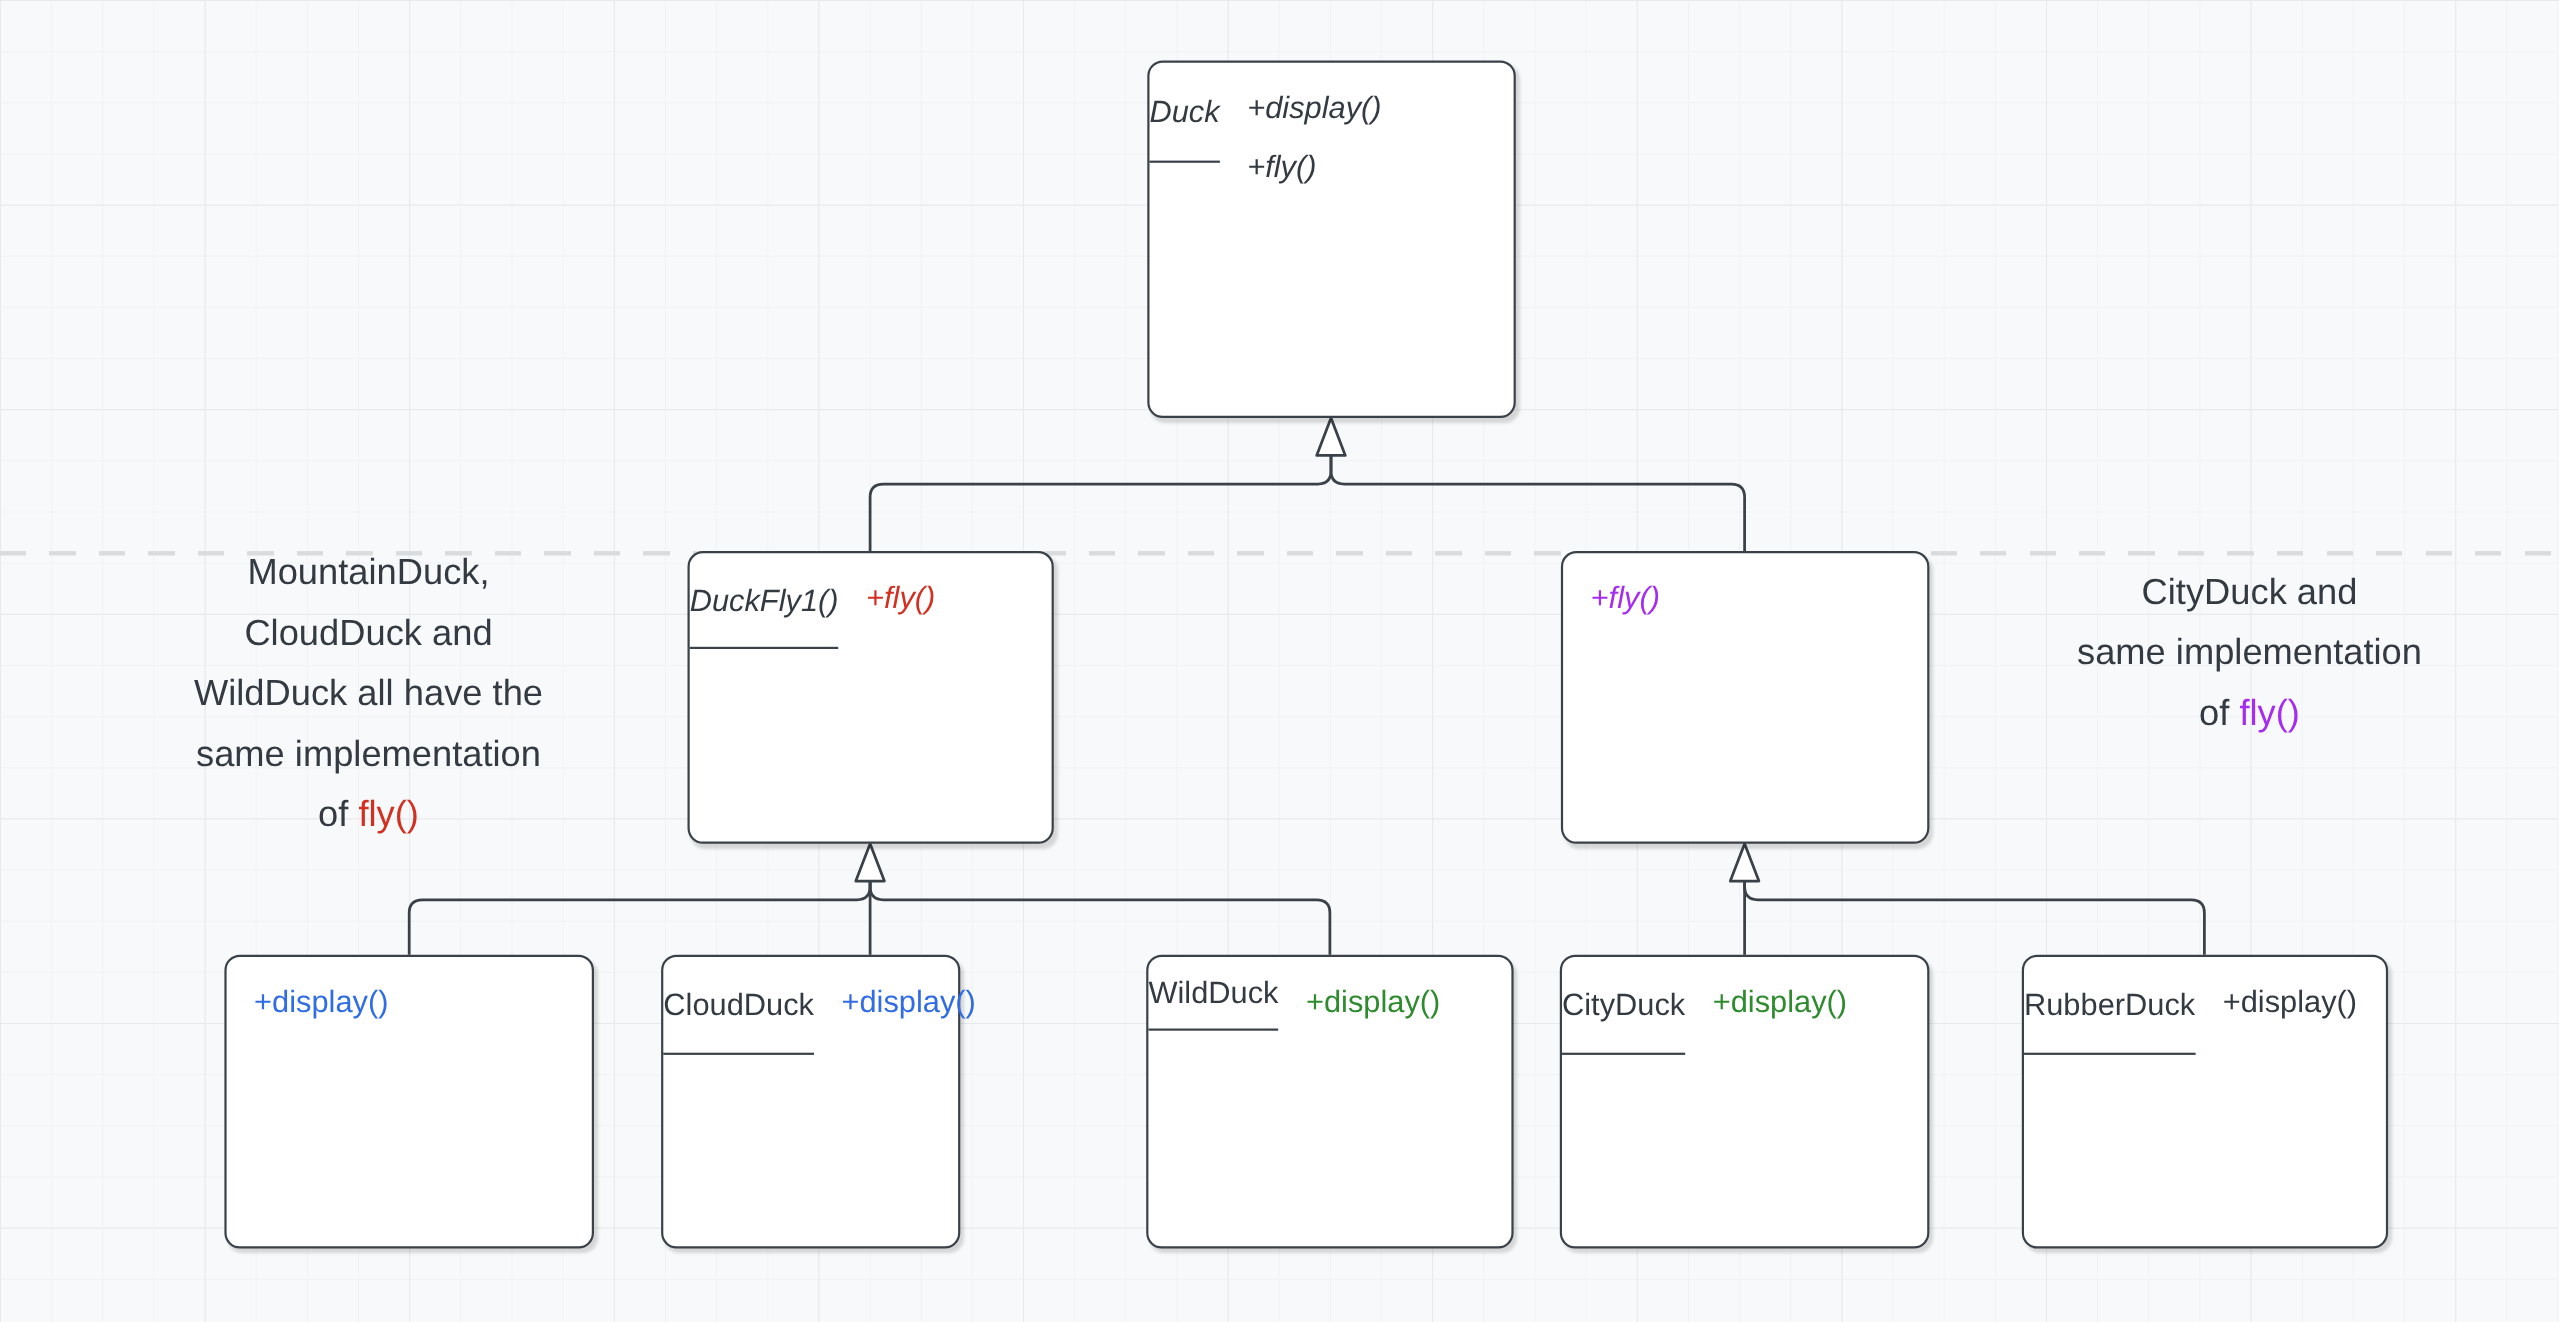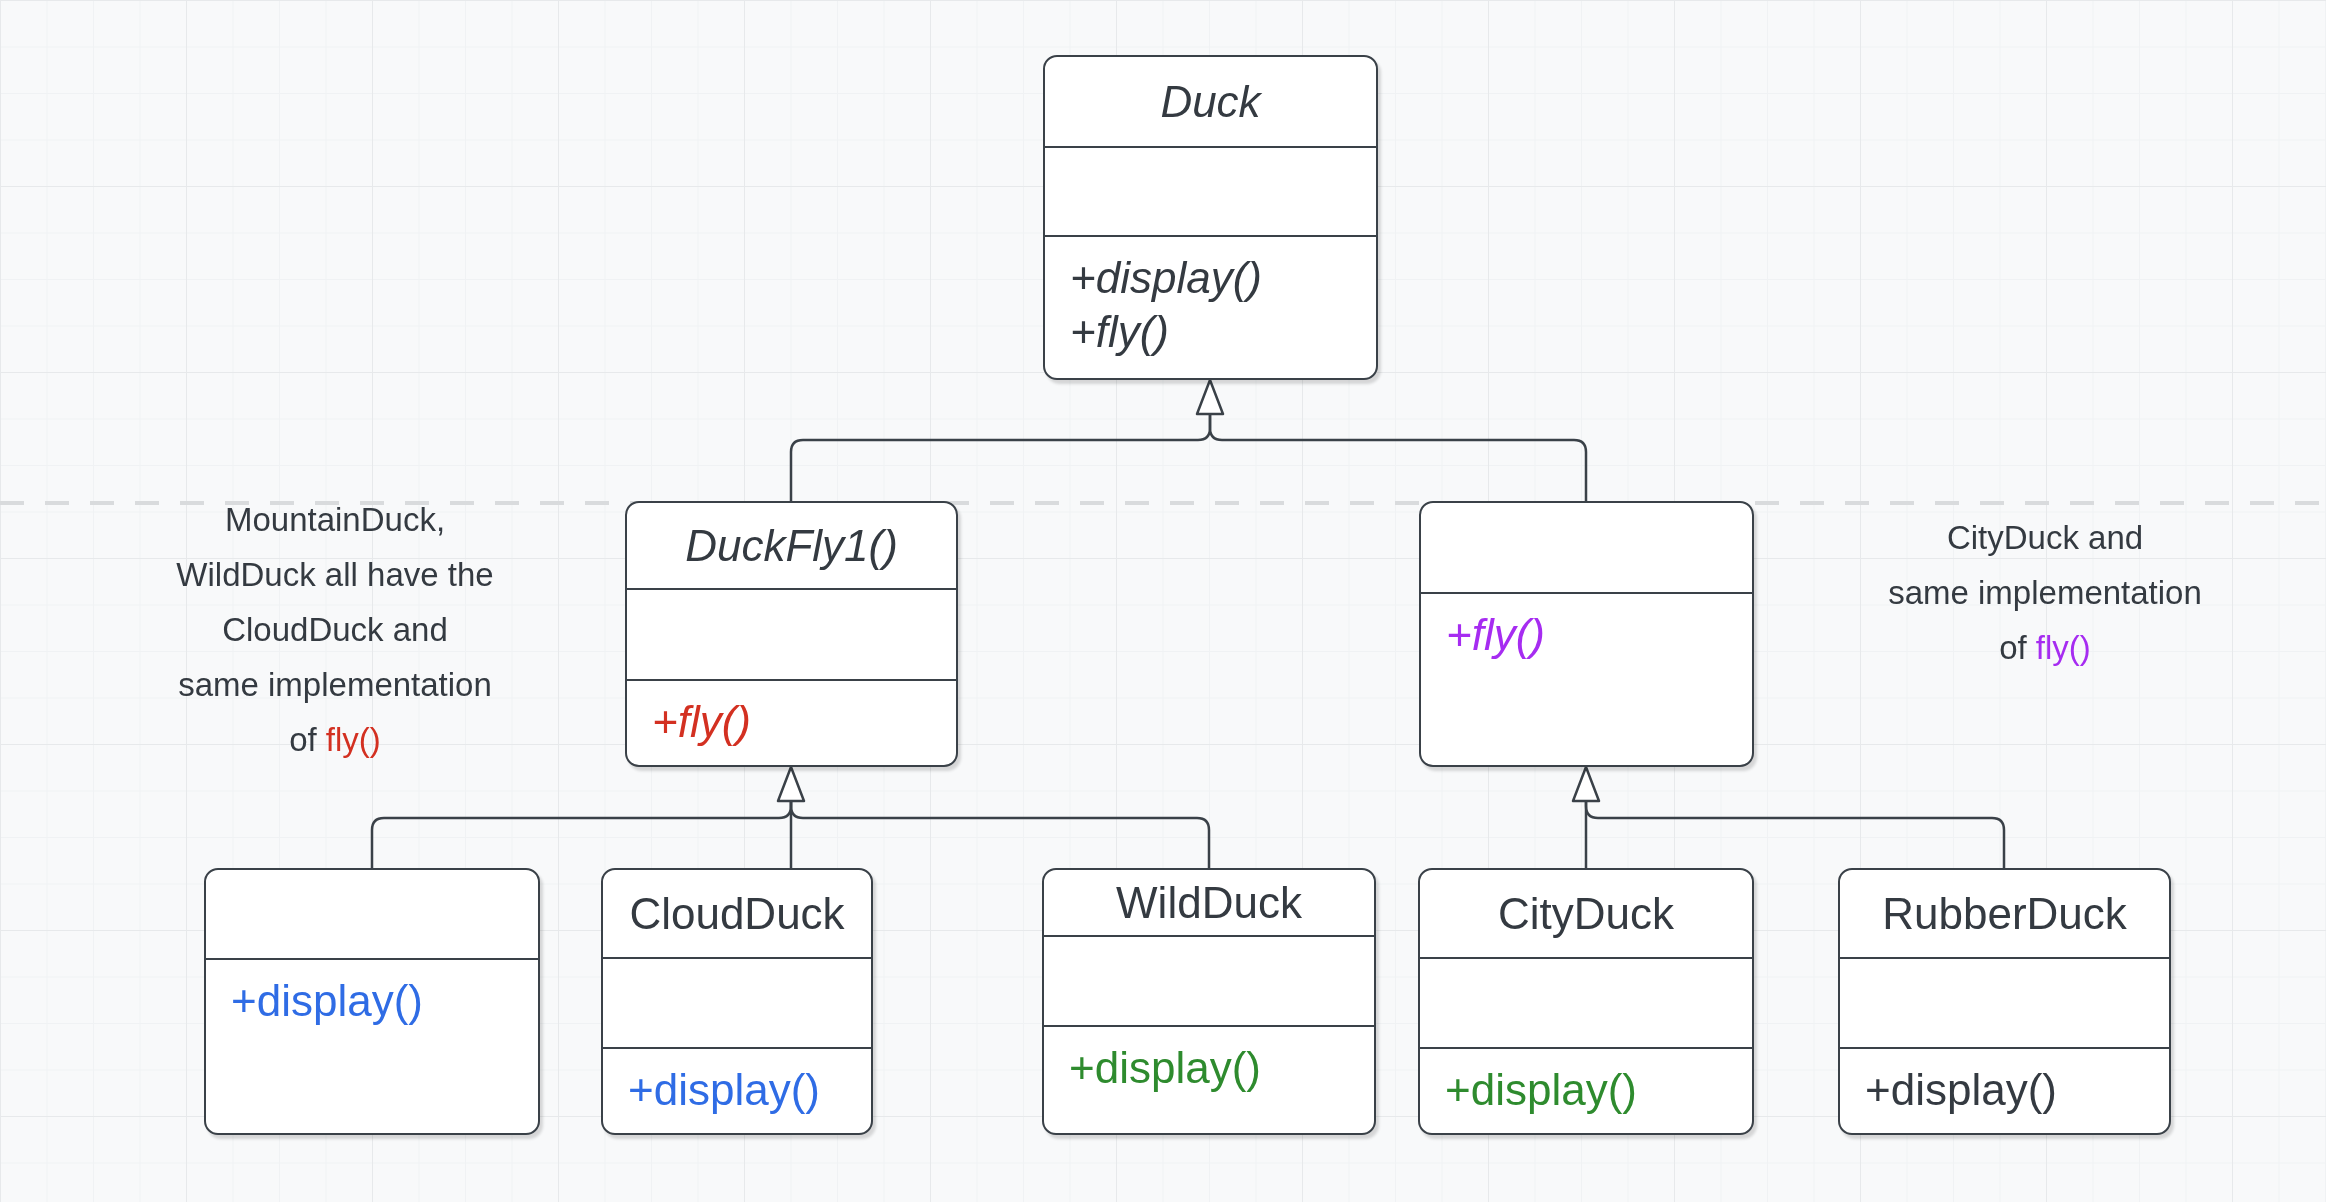--- a/index.html
+++ b/index.html
@@ -20,22 +20,22 @@
     background:repeating-linear-gradient(90deg,var(--dashed_line,#d9dbdd) 0 24px,transparent 24px 45px);
     z-index:1;
   }
   svg.connectors{position:absolute;left:0;top:0;z-index:2;pointer-events:none;}
   svg.connectors path{fill:none;stroke:var(--stroke,#3a4148);stroke-width:2.5;}
   svg.connectors polygon{fill:#ffffff;stroke:var(--stroke,#3a4148);stroke-width:2.5;stroke-linejoin:round;}
   .class-box{
     position:absolute;z-index:3;box-sizing:border-box;
     background:#ffffff;border:2.5px solid var(--stroke,#3a4148);border-radius:14px;
     box-shadow:3px 4px 3px rgba(0,0,0,0.14);
-    display:flex;flex-direction:column;
-    font-size:44px;
+    display:flex;flex-direction:row;
+    font-size:28px;
   }
   .class-box .title{
     display:flex;align-items:center;justify-content:center;
     border-bottom:2.5px solid var(--stroke,#3a4148);
     flex:0 0 auto;box-sizing:border-box;
   }
   .class-box .attrs{
     border-bottom:2.5px solid var(--stroke,#3a4148);
     flex:0 0 auto;box-sizing:border-box;
   }
@@ -125,22 +125,22 @@
 <div class="class-box" style="left:1838px;top:868px;width:333px;height:267px">
   <div class="title" style="height:89px">RubberDuck</div>
   <div class="attrs" style="height:90px"></div>
   <div class="methods">
     <div style="color: rgb(52, 58, 65);">+display()</div>
   </div>
 </div>
 
 <div class="annotation" style="left:85px;top:492px;width:500px">
   <div>MountainDuck,</div>
+  <div>CloudDuck and</div>
   <div>WildDuck all have the</div>
-  <div>CloudDuck and</div>
   <div>same implementation</div>
   <div><span>of </span><span style="color: rgb(211, 48, 33);">fly()</span></div>
 </div>
 
 <div class="annotation" style="left:1795px;top:510px;width:500px">
   <div>CityDuck and</div>
   <div>same implementation</div>
   <div><span>of </span><span style="color: rgb(166, 44, 241);">fly()</span></div>
 </div>
 

